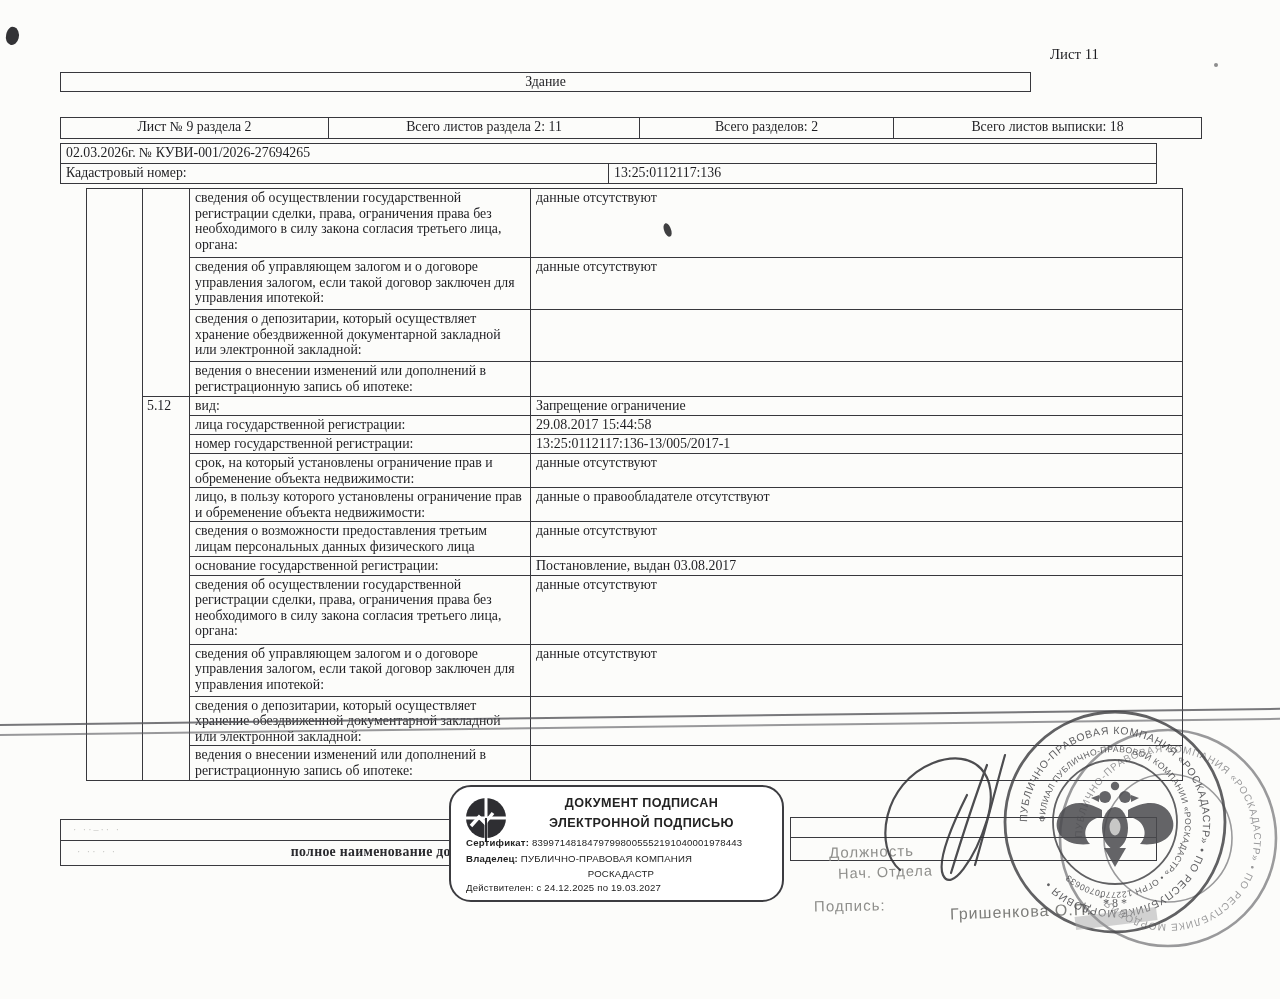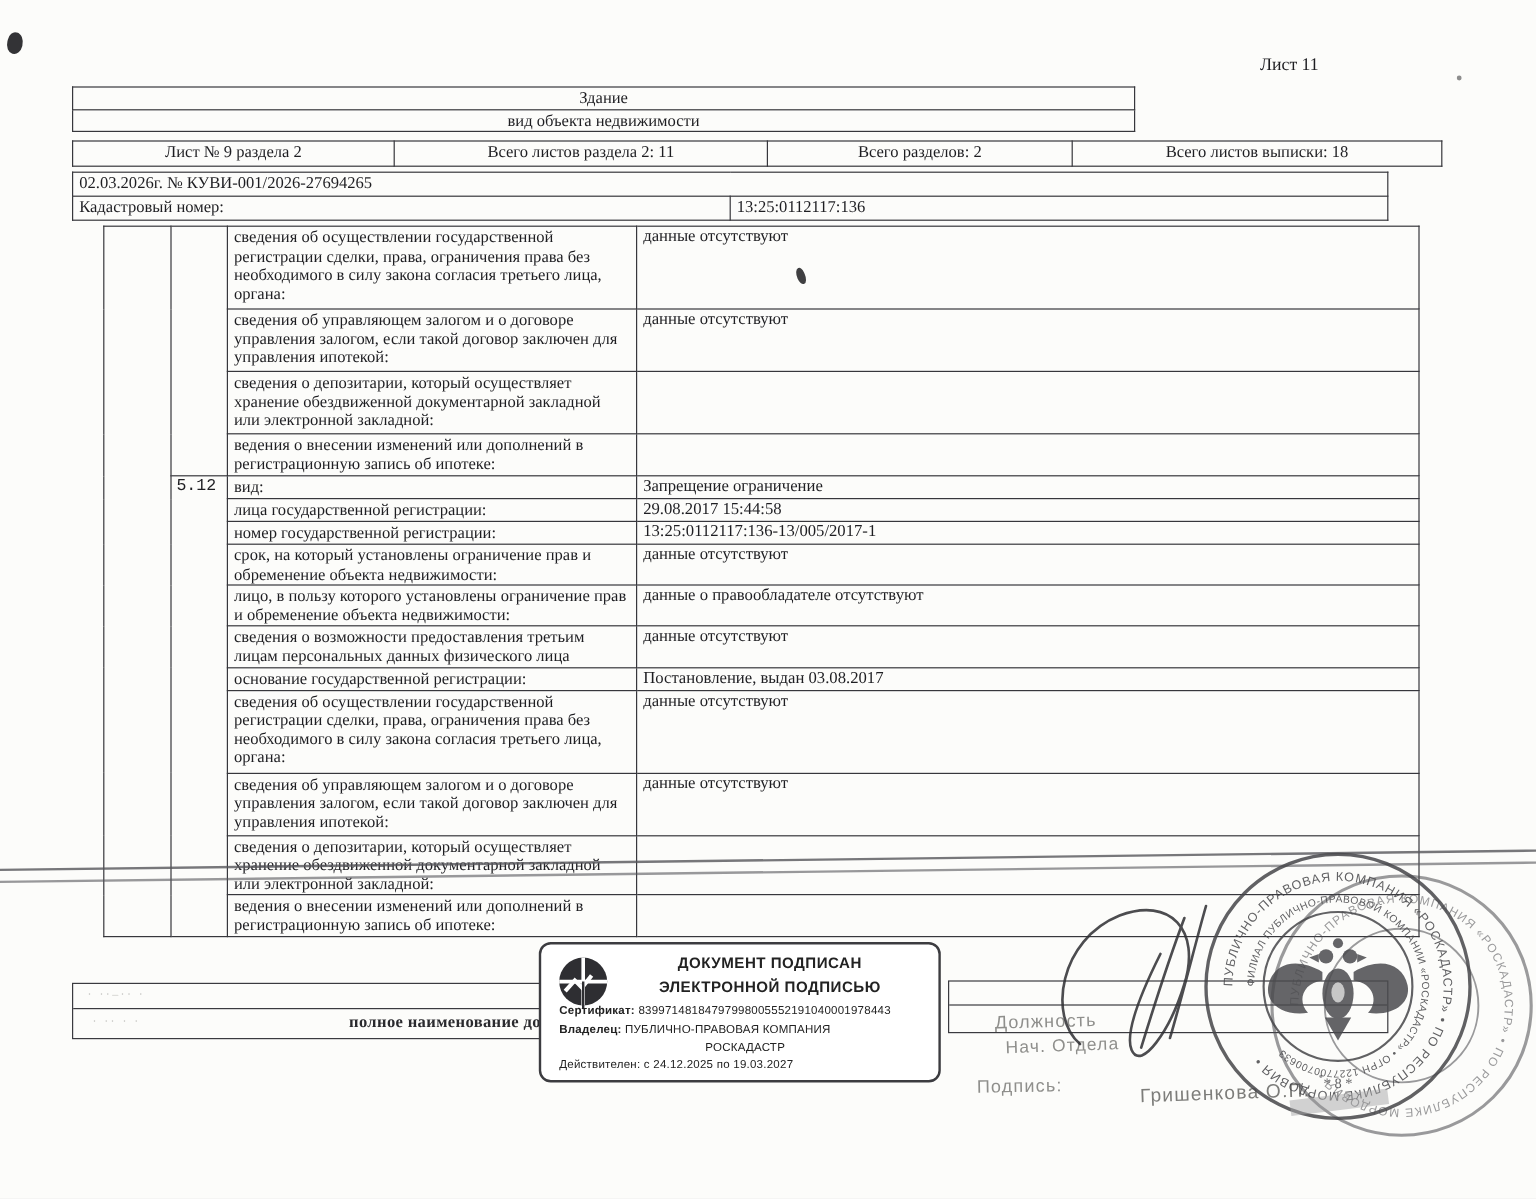--- a/index.html
+++ b/index.html
@@ -16,37 +16,37 @@
     padding:1px 5px;
     font-size:13.8px;line-height:15.6px;
     vertical-align:top;overflow:hidden;
   }
   .abs{position:absolute;}
   
   .t-object td{padding:0 4px;font-size:14.6px;line-height:17px;text-align:center;}
   .t-sheets td{font-size:13.8px;text-align:center;padding:1px 2px;}
   .t-req td{font-size:14.2px;}
   
-  .t-main td.numcol{padding:1px 2px 1px 4px;font-family:Liberation Mono, monospace;}
+  .t-main td.numcol{padding:1px 2px 1px 4px;}
   .t-main td.valcol{font-size:13.9px;}
   
   .skew-line{position:absolute;height:1.6px;background:#55555a;opacity:.8;transform-origin:left center;z-index:5;}
   .blob{position:absolute;background:#1d1d20;opacity:.9;}
   .smudge{position:absolute;color:#c3c3c0;font-size:10px;letter-spacing:2px;z-index:2;}
   
   .band-box{position:absolute;border:1.9px solid #3a3a3f;z-index:4;}
   .band-split{position:absolute;left:0;right:0;border-top:1.7px solid #3a3a3f;}
   .band-caption{
     position:absolute;left:0;right:0;text-align:center;
     font-size:13.8px;font-weight:bold;color:#2a2a2e;letter-spacing:.3px;
   }
   
   .esign{
     position:absolute;left:449px;top:785px;width:331px;height:113px;
-    background:#fff;border:2.6px solid #3c3c40;border-radius:10px;z-index:6;
+    background:#fff;border:2.6px solid #3c3c40;border-radius:22px;z-index:6;
     font-family:"Liberation Sans","DejaVu Sans",sans-serif;
   }
   .esign .title{
     position:absolute;left:56px;right:6px;text-align:center;
     font-size:12.6px;font-weight:bold;color:#222;letter-spacing:.4px;
   }
   .esign .detail{
     position:absolute;left:15px;right:6px;
     font-size:9.6px;color:#222;white-space:nowrap;letter-spacing:.2px;
   }
@@ -65,27 +65,24 @@
 <body>
 
 <div class="page">
 
   <div class="abs" style="left:1050px;top:46px;font-size:14.8px;">Лист 11</div>
 
   <div class="blob" style="left:6px;top:27px;width:13px;height:18px;border-radius:45% 60% 50% 55%;transform:rotate(14deg);"></div>
   <div class="blob" style="left:1214px;top:63px;width:4px;height:4px;border-radius:50%;opacity:.5;"></div>
   <div class="blob" style="left:664px;top:223px;width:7px;height:14px;border-radius:60% 40% 55% 45%;transform:rotate(-24deg);opacity:.85;"></div>
 
-  <table class="doc t-object abs" style="left:60px;top:72px;width:886px;">
+  <table class="doc t-object abs" style="left:60px;top:72px;width:971px;">
     <tbody>
         <tr style="height:18px;">
           <td>Здание</td>
-        </tr>
-    <tr style="height:18px;">
-          <td>вид объекта недвижимости</td>
         </tr>
   </tbody>
     </table>
 
   <table class="doc t-sheets abs" style="left:60px;top:117px;width:1097px;">
     <tbody>
         <tr style="height:21px;padding-left:44px;">
       <td style="width:257px;">Лист № 9 раздела 2</td>
       <td style="width:300px;">Всего листов раздела 2: 11</td>
       <td style="width:243px;">Всего разделов: 2</td>

